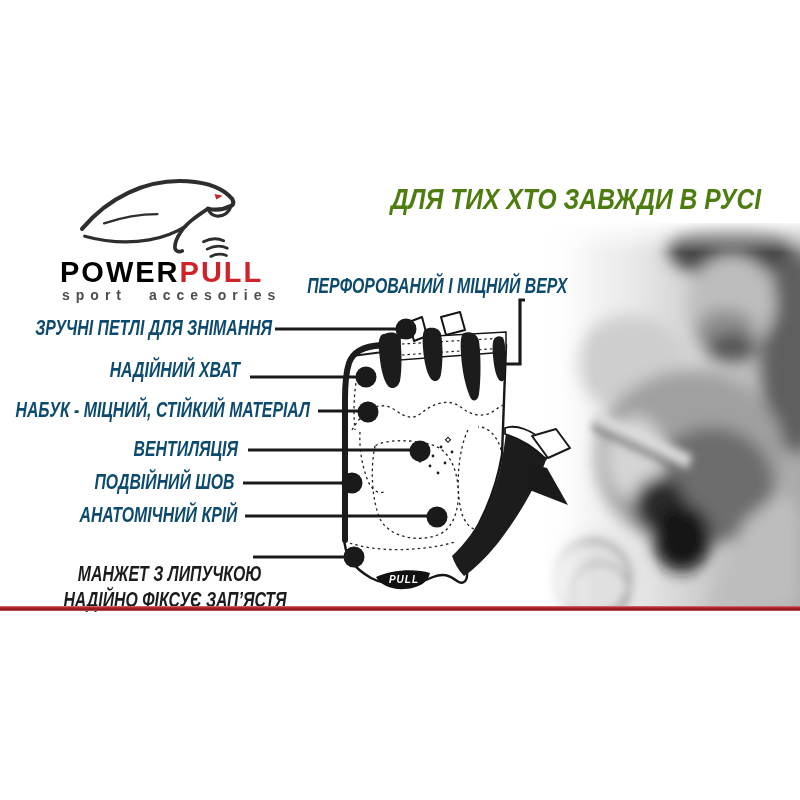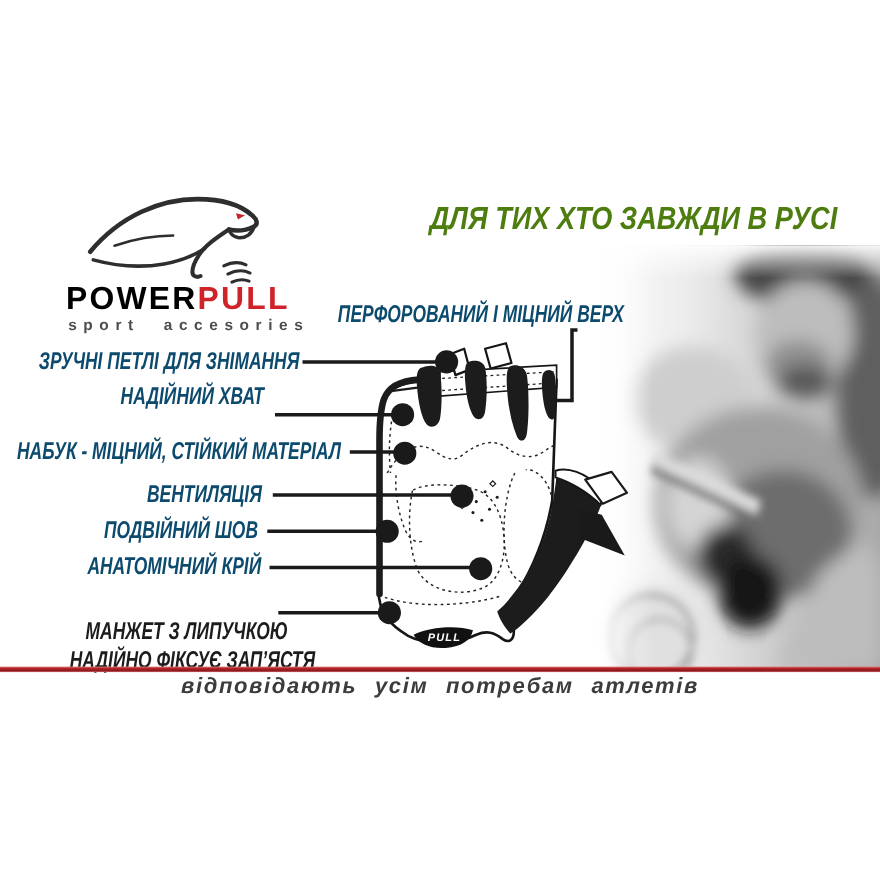--- a/index.html
+++ b/index.html
@@ -21,21 +21,21 @@
   #logo-word .pw{color:#000000;} #logo-word .pl{color:#cf2329;}
   #logo-tag{left:62px;top:287px;width:210px;font-size:14px;font-weight:bold;color:#4d4d4d;
     letter-spacing:6px;word-spacing:12px;white-space:nowrap;}
   
   .feat{
     color:#0c4a6e;font-size:22px;font-weight:bold;font-style:italic;white-space:nowrap;text-align:right;
   }
   .feat .cond{display:inline-block;transform:scaleX(.72);transform-origin:100% 50%;}
   #feat-top{right:233px;top:273px;}
   #feat-1{right:528px;top:315px;}
-  #feat-2{right:560px;top:347px;}
+  #feat-2{right:560px;top:357px;}
   #feat-3{right:490px;top:397px;}
   #feat-4{right:562px;top:436px;}
   #feat-5{right:565px;top:469px;}
   #feat-6{right:563px;top:502px;text-decoration:underline;}
   #feat-7{left:20px;top:561px;width:300px;text-align:center;line-height:26px;
     color:#1c1c1c;font-size:22px;font-weight:bold;font-style:italic;white-space:nowrap;}
   #feat-7 .cond{display:inline-block;transform:scaleX(.72);transform-origin:50% 50%;}
   
   #photo{left:540px;top:223px;width:260px;height:385px;z-index:1;}
   
@@ -228,15 +228,14 @@
   </div>
   <div id="feat-6" class="abs feat label-layer">
     <span class="cond">АНАТОМІЧНИЙ КРІЙ</span>
   </div>
   <div id="feat-7" class="abs label-layer">
     <span class="cond">МАНЖЕТ З ЛИПУЧКОЮ</span><br>
     <span class="cond">НАДІЙНО ФІКСУЄ ЗАП’ЯСТЯ</span>
   </div>
 
   <div id="red-rule" class="abs"></div>
-  <div id="footer-caption" class="abs">відповідають  усім  потребам  атлетів</div>
 
 </div>
 
 </body></html>

